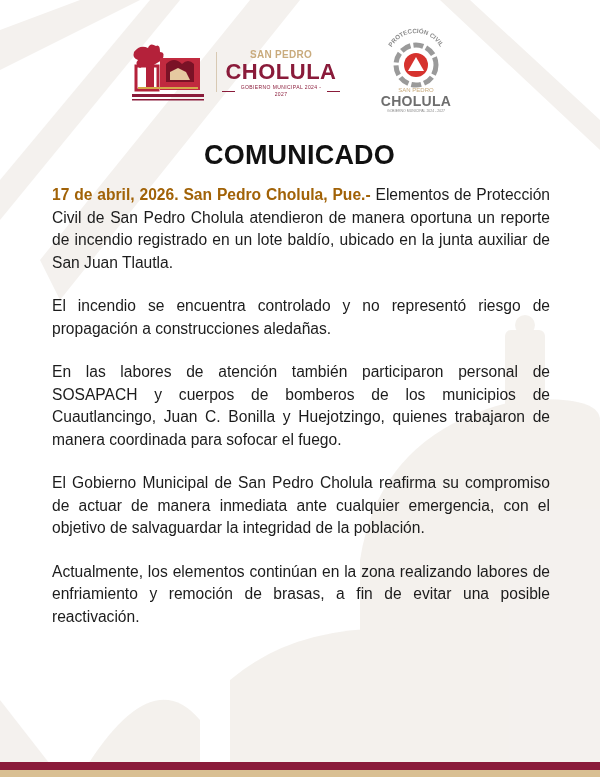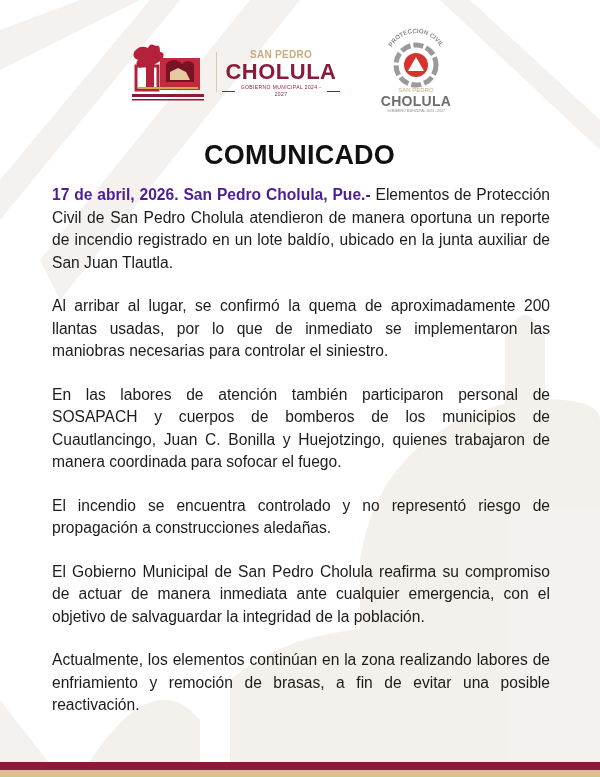--- a/index.html
+++ b/index.html
@@ -35,21 +35,21 @@
     
     .title {
       position: absolute; left: 0; top: 140px; width: 599px; text-align: center;
       font-size: 27px; font-weight: bold; color: #111; letter-spacing: 0.2px;
     }
     .body-text {
       position: absolute; left: 52px; top: 184px; width: 498px;
       font-size: 15.6px; line-height: 22.5px; color: #1c1c1c;
     }
     .body-text p { margin: 0 0 21px 0; text-align: justify; }
-    .body-text b { font-weight: bold; color: #4c1d95; }
+    .body-text b { font-weight: bold; color: #a16207; }
 
     
     .footer { position: absolute; left: 0; top: 762px; width: 600px; height: 15px; }
     .footer .maroon { height: 8px; background: #8a1b3a; }
     .footer .gold { height: 7px; background: #d9bf92; }
   </style>
 </head>
 <body>
 
 <div class="page">
@@ -119,23 +119,22 @@
       <div class="sp">SAN PEDRO</div>
       <div class="ch">CHOLULA</div>
       <div class="gm">GOBIERNO MUNICIPAL 2024 - 2027</div>
     </div>
   </div>
 
   <div class="title">COMUNICADO</div>
 
   <div class="body-text">
     <p><b>17 de abril, 2026. San Pedro Cholula, Pue.-</b> <span>Elementos de Protección Civil de San Pedro Cholula atendieron de manera oportuna un reporte de incendio registrado en un lote baldío, ubicado en la junta auxiliar de San Juan Tlautla.</span></p>
-    <p>Al arribar al lugar, se confirmó la quema de aproximadamente 200 llantas usadas, por lo que de inmediato se implementaron las maniobras necesarias para controlar el siniestro.</p>
+    <p>El incendio se encuentra controlado y no representó riesgo de propagación a construcciones aledañas.</p>
     <p>En las labores de atención también participaron personal de SOSAPACH y cuerpos de bomberos de los municipios de Cuautlancingo, Juan C. Bonilla y Huejotzingo, quienes trabajaron de manera coordinada para sofocar el fuego.</p>
-    <p>El incendio se encuentra controlado y no representó riesgo de propagación a construcciones aledañas.</p>
     <p>El Gobierno Municipal de San Pedro Cholula reafirma su compromiso de actuar de manera inmediata ante cualquier emergencia, con el objetivo de salvaguardar la integridad de la población.</p>
     <p>Actualmente, los elementos continúan en la zona realizando labores de enfriamiento y remoción de brasas, a fin de evitar una posible reactivación.</p>
   </div>
 
   <div class="footer">
     <div class="maroon"></div>
     <div class="gold"></div>
   </div>
 </div>
 

